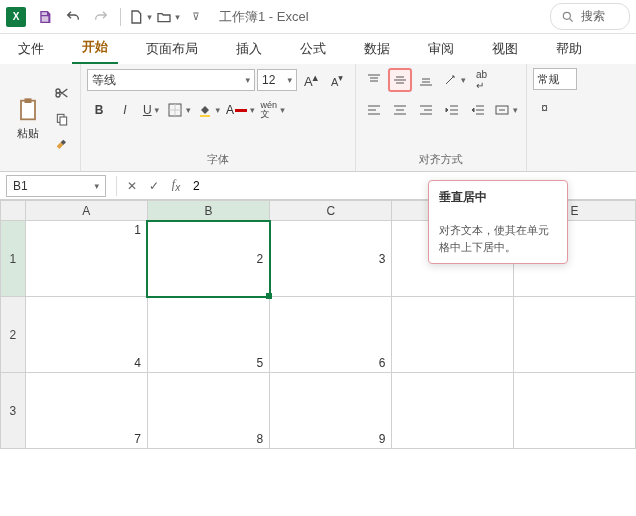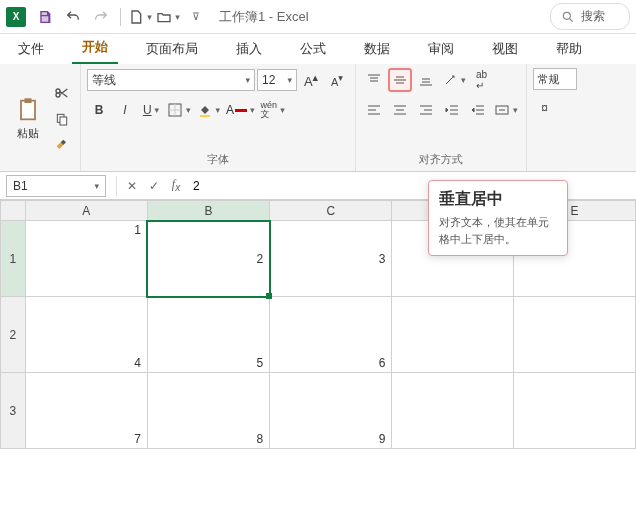--- a/index.html
+++ b/index.html
@@ -55,21 +55,21 @@
   .grid tbody th { background:#f0f0f0; width:26px; font-weight:normal; color:#444; height:76px;}
   .grid tbody th.selrow { background:#d8e8dc;}
   .corner { width:26px; background:#f0f0f0;}
   .grid td { width:130px; text-align:right; vertical-align:top; padding:2px 6px;}
   .grid tbody tr.r1 td { vertical-align:middle;}
   td.active { outline:2px solid #107c41; outline-offset:-1px; position:relative;}
   td.active::after { content:""; position:absolute; right:-3px; bottom:-3px; width:6px; height:6px; background:#107c41;}
 
   
   .tooltip { position:absolute; left:428px; top:180px; width:140px; background:#fff; border:1px solid #e29aa0; border-radius:4px; box-shadow:0 2px 8px rgba(0,0,0,0.15); padding:8px 10px; z-index:100;}
-  .tooltip-title { font-weight:600; font-size:16px; margin-bottom:4px; color:#333;}
+  .tooltip-title { font-weight:600; font-size:12px; margin-bottom:16px; color:#333;}
   .tooltip-body { font-size:11px; color:#555; line-height:1.5;}
 </style>
 </head>
 <body>
 
 <div class="titlebar">
   <div class="app-icon">X</div>
   <div class="qat">
     <div class="qat-btn">
       <svg viewBox="0 0 24 24">

